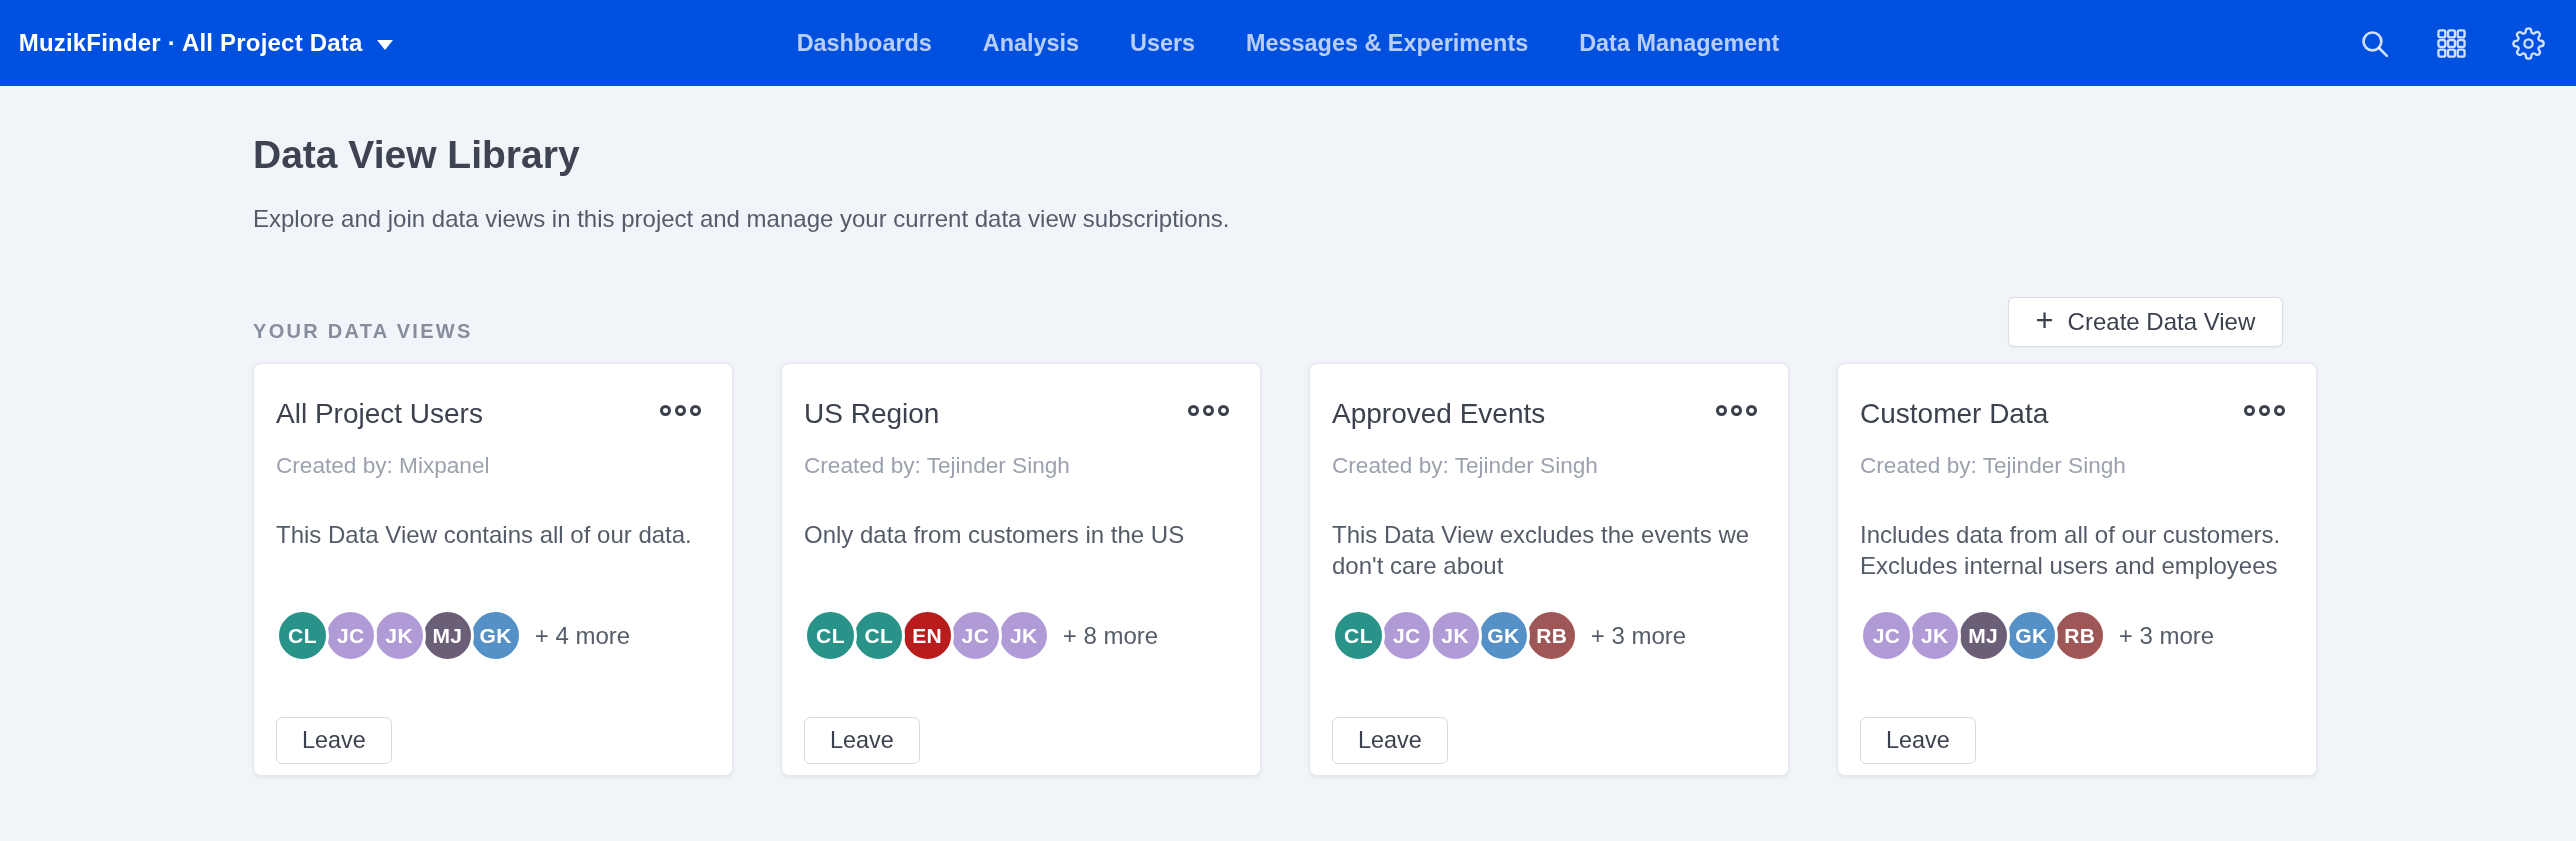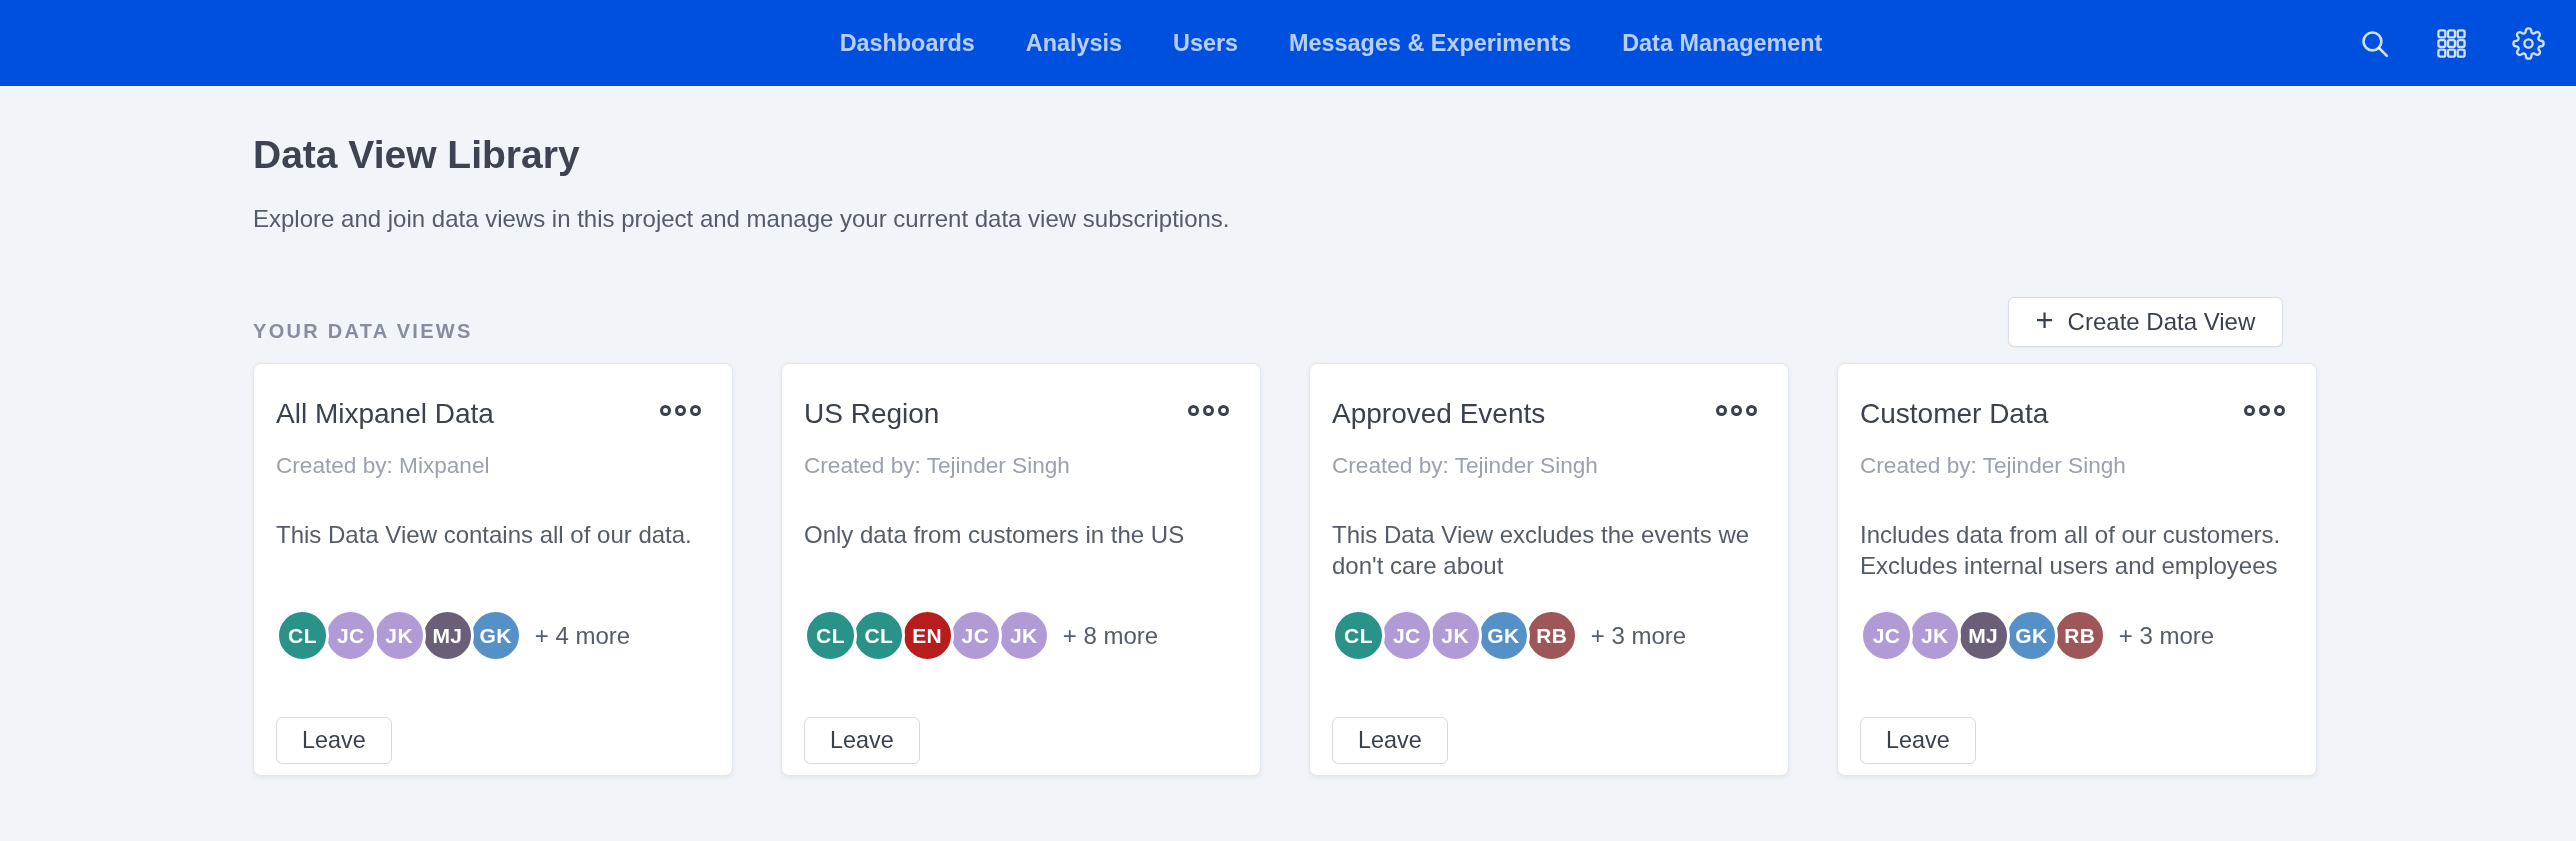--- a/index.html
+++ b/index.html
@@ -38,21 +38,20 @@
     border-top: 10px solid #ffffff;
     margin-top: 3.1px;
   }
   .topnav {
     position: absolute;
     left: 50%;
     transform: translateX(-50%);
     display: flex;
     gap: 51px;
     align-items: center;
-    margin-left: 43px;
   }
   .topnav .nav-item {
     font-size: 23.4px;
     font-weight: 600;
     color: rgba(255,255,255,0.72);
     cursor: pointer;
     white-space: nowrap;
   }
   .topbar-icons {
     position: absolute;
@@ -207,20 +206,24 @@
     color: #3b414d;
     cursor: pointer;
   }
 </style>
 </head>
 <body>
 
 <div class="page">
 
   <div class="topbar">
+    <div class="brand">
+      <span>MuzikFinder · All Project Data</span>
+      <span class="caret-down"></span>
+    </div>
 
     <div class="topnav">
       <span class="nav-item">Dashboards</span>
       <span class="nav-item">Analysis</span>
       <span class="nav-item">Users</span>
       <span class="nav-item">Messages &amp; Experiments</span>
       <span class="nav-item">Data Management</span>
     </div>
 
     <div class="topbar-icons">
@@ -260,21 +263,21 @@
       <span class="plus-glyph">+</span>
       <span>Create Data View</span>
     </button>
 
     <div class="section-label">YOUR DATA VIEWS</div>
 
     <div class="cards-row">
 
       <div class="card">
         <div class="card-title-row">
-          <div class="card-title">All Mixpanel Data</div>
+          <div class="card-title">All Project Users</div>
           <div class="card-menu">
             <span class="dot-ring"></span>
             <span class="dot-ring"></span>
             <span class="dot-ring"></span>
           </div>
         </div>
         <div class="card-created">Created by: Mixpanel</div>
         <div class="card-desc">This Data View contains all of our data.</div>
         <div class="avatar-row">
           <div class="avatar-stack">

